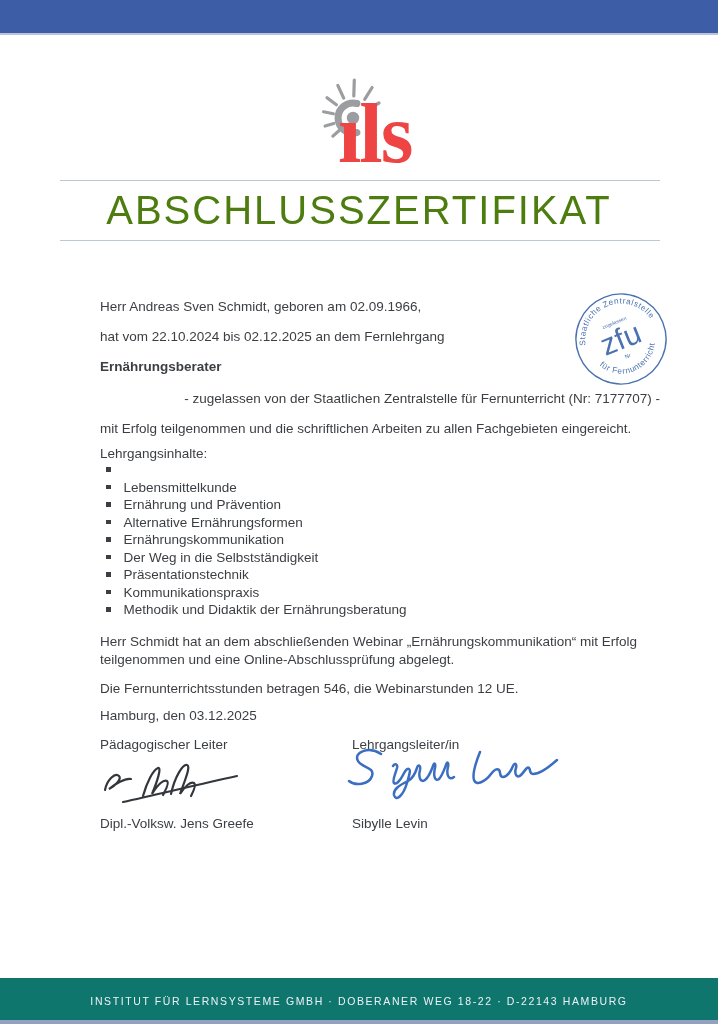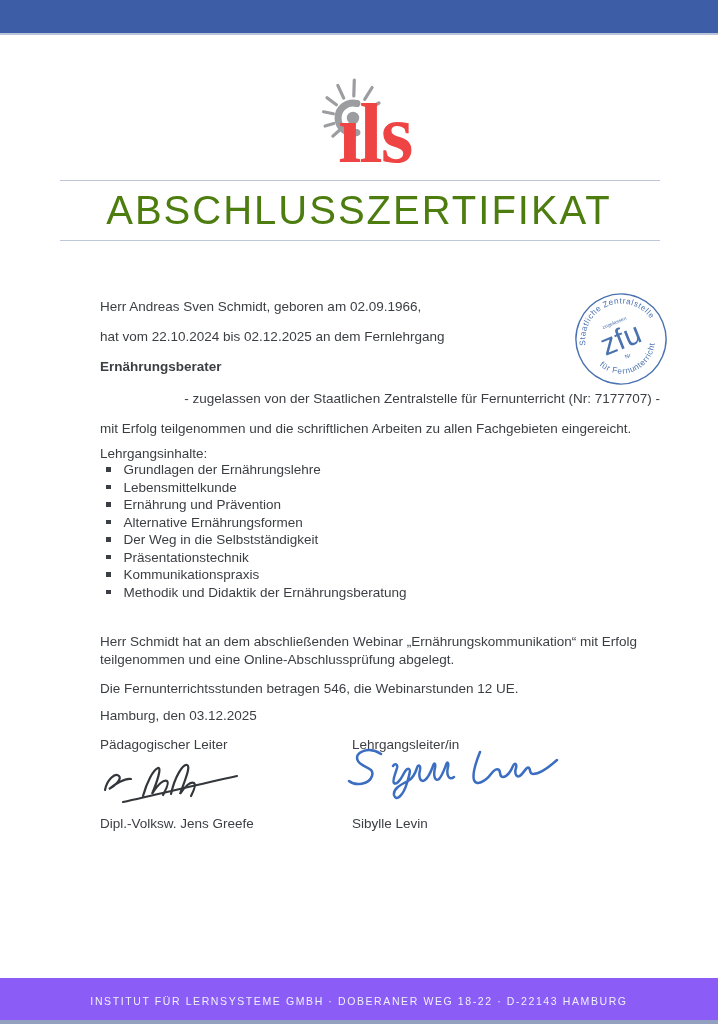--- a/index.html
+++ b/index.html
@@ -2,21 +2,21 @@
 <html lang="de"><head>
 <meta charset="utf-8">
 <style>
   html,body{margin:0;padding:0;background:#ffffff;}
   .page{
     position:relative;width:718px;height:1024px;background:#ffffff;
     font-family:"Liberation Sans", sans-serif;color:#3b3e42;overflow:hidden;
   }
   
   .top-band{position:absolute;left:0;top:0;width:718px;height:33px;background:#3d5ea6;border-bottom:2px solid #b9c4da;}
-  .footer-band{position:absolute;left:0;top:978px;width:718px;height:46px;background:#8b5cf6;display:flex;align-items:center;justify-content:center;}
+  .footer-band{position:absolute;left:0;top:978px;width:718px;height:46px;background:#0f766e;display:flex;align-items:center;justify-content:center;}
   .footer-band .edge{position:absolute;left:0;bottom:0;width:718px;height:4px;background:#93a0bf;}
   .footer-text{color:#eef1f8;font-size:10.5px;letter-spacing:1.6px;white-space:nowrap;}
   
   .logo{position:absolute;left:0;top:0;}
   .logo-text{position:absolute;left:338px;top:94px;font-family:"Liberation Serif", serif;font-weight:bold;font-size:84px;line-height:80px;color:#ef4444;letter-spacing:-2px;}
   .sun{position:absolute;left:298px;top:68px;}
   
   .rule{position:absolute;left:60px;width:600px;height:0;border-top:1px solid #bcc7d8;}
   .rule-top{top:180px;}
   .rule-bottom{top:240px;}
@@ -100,33 +100,36 @@
   <div class="bl t1">Herr Andreas Sven Schmidt, geboren am 02.09.1966,</div>
   <div class="bl t2">hat vom 22.10.2024 bis 02.12.2025 an dem Fernlehrgang</div>
   <div class="bl t-course">Ernährungsberater</div>
   <div class="bl t-approval">- zugelassen von der Staatlichen Zentralstelle für Fernunterricht (Nr: 7177707) -</div>
   <div class="bl t-success">mit Erfolg teilgenommen und die schriftlichen Arbeiten zu allen Fachgebieten eingereicht.</div>
 
   <div class="bl t-contents-label">Lehrgangsinhalte:</div>
   <div class="list">
     <div class="list-row">
         <span class="bullet"></span>
-        <span>Grundlagen der Ernährungslehre</span>
       </div>
     <div class="list-row">
         <span class="bullet"></span>
         <span>Lebensmittelkunde</span>
       </div>
     <div class="list-row">
         <span class="bullet"></span>
         <span>Ernährung und Prävention</span>
       </div>
     <div class="list-row">
         <span class="bullet"></span>
         <span>Alternative Ernährungsformen</span>
+      </div>
+    <div class="list-row">
+        <span class="bullet"></span>
+        <span>Ernährungskommunikation</span>
       </div>
     <div class="list-row">
         <span class="bullet"></span>
         <span>Der Weg in die Selbstständigkeit</span>
       </div>
     <div class="list-row">
         <span class="bullet"></span>
         <span>Präsentationstechnik</span>
       </div>
     <div class="list-row">

